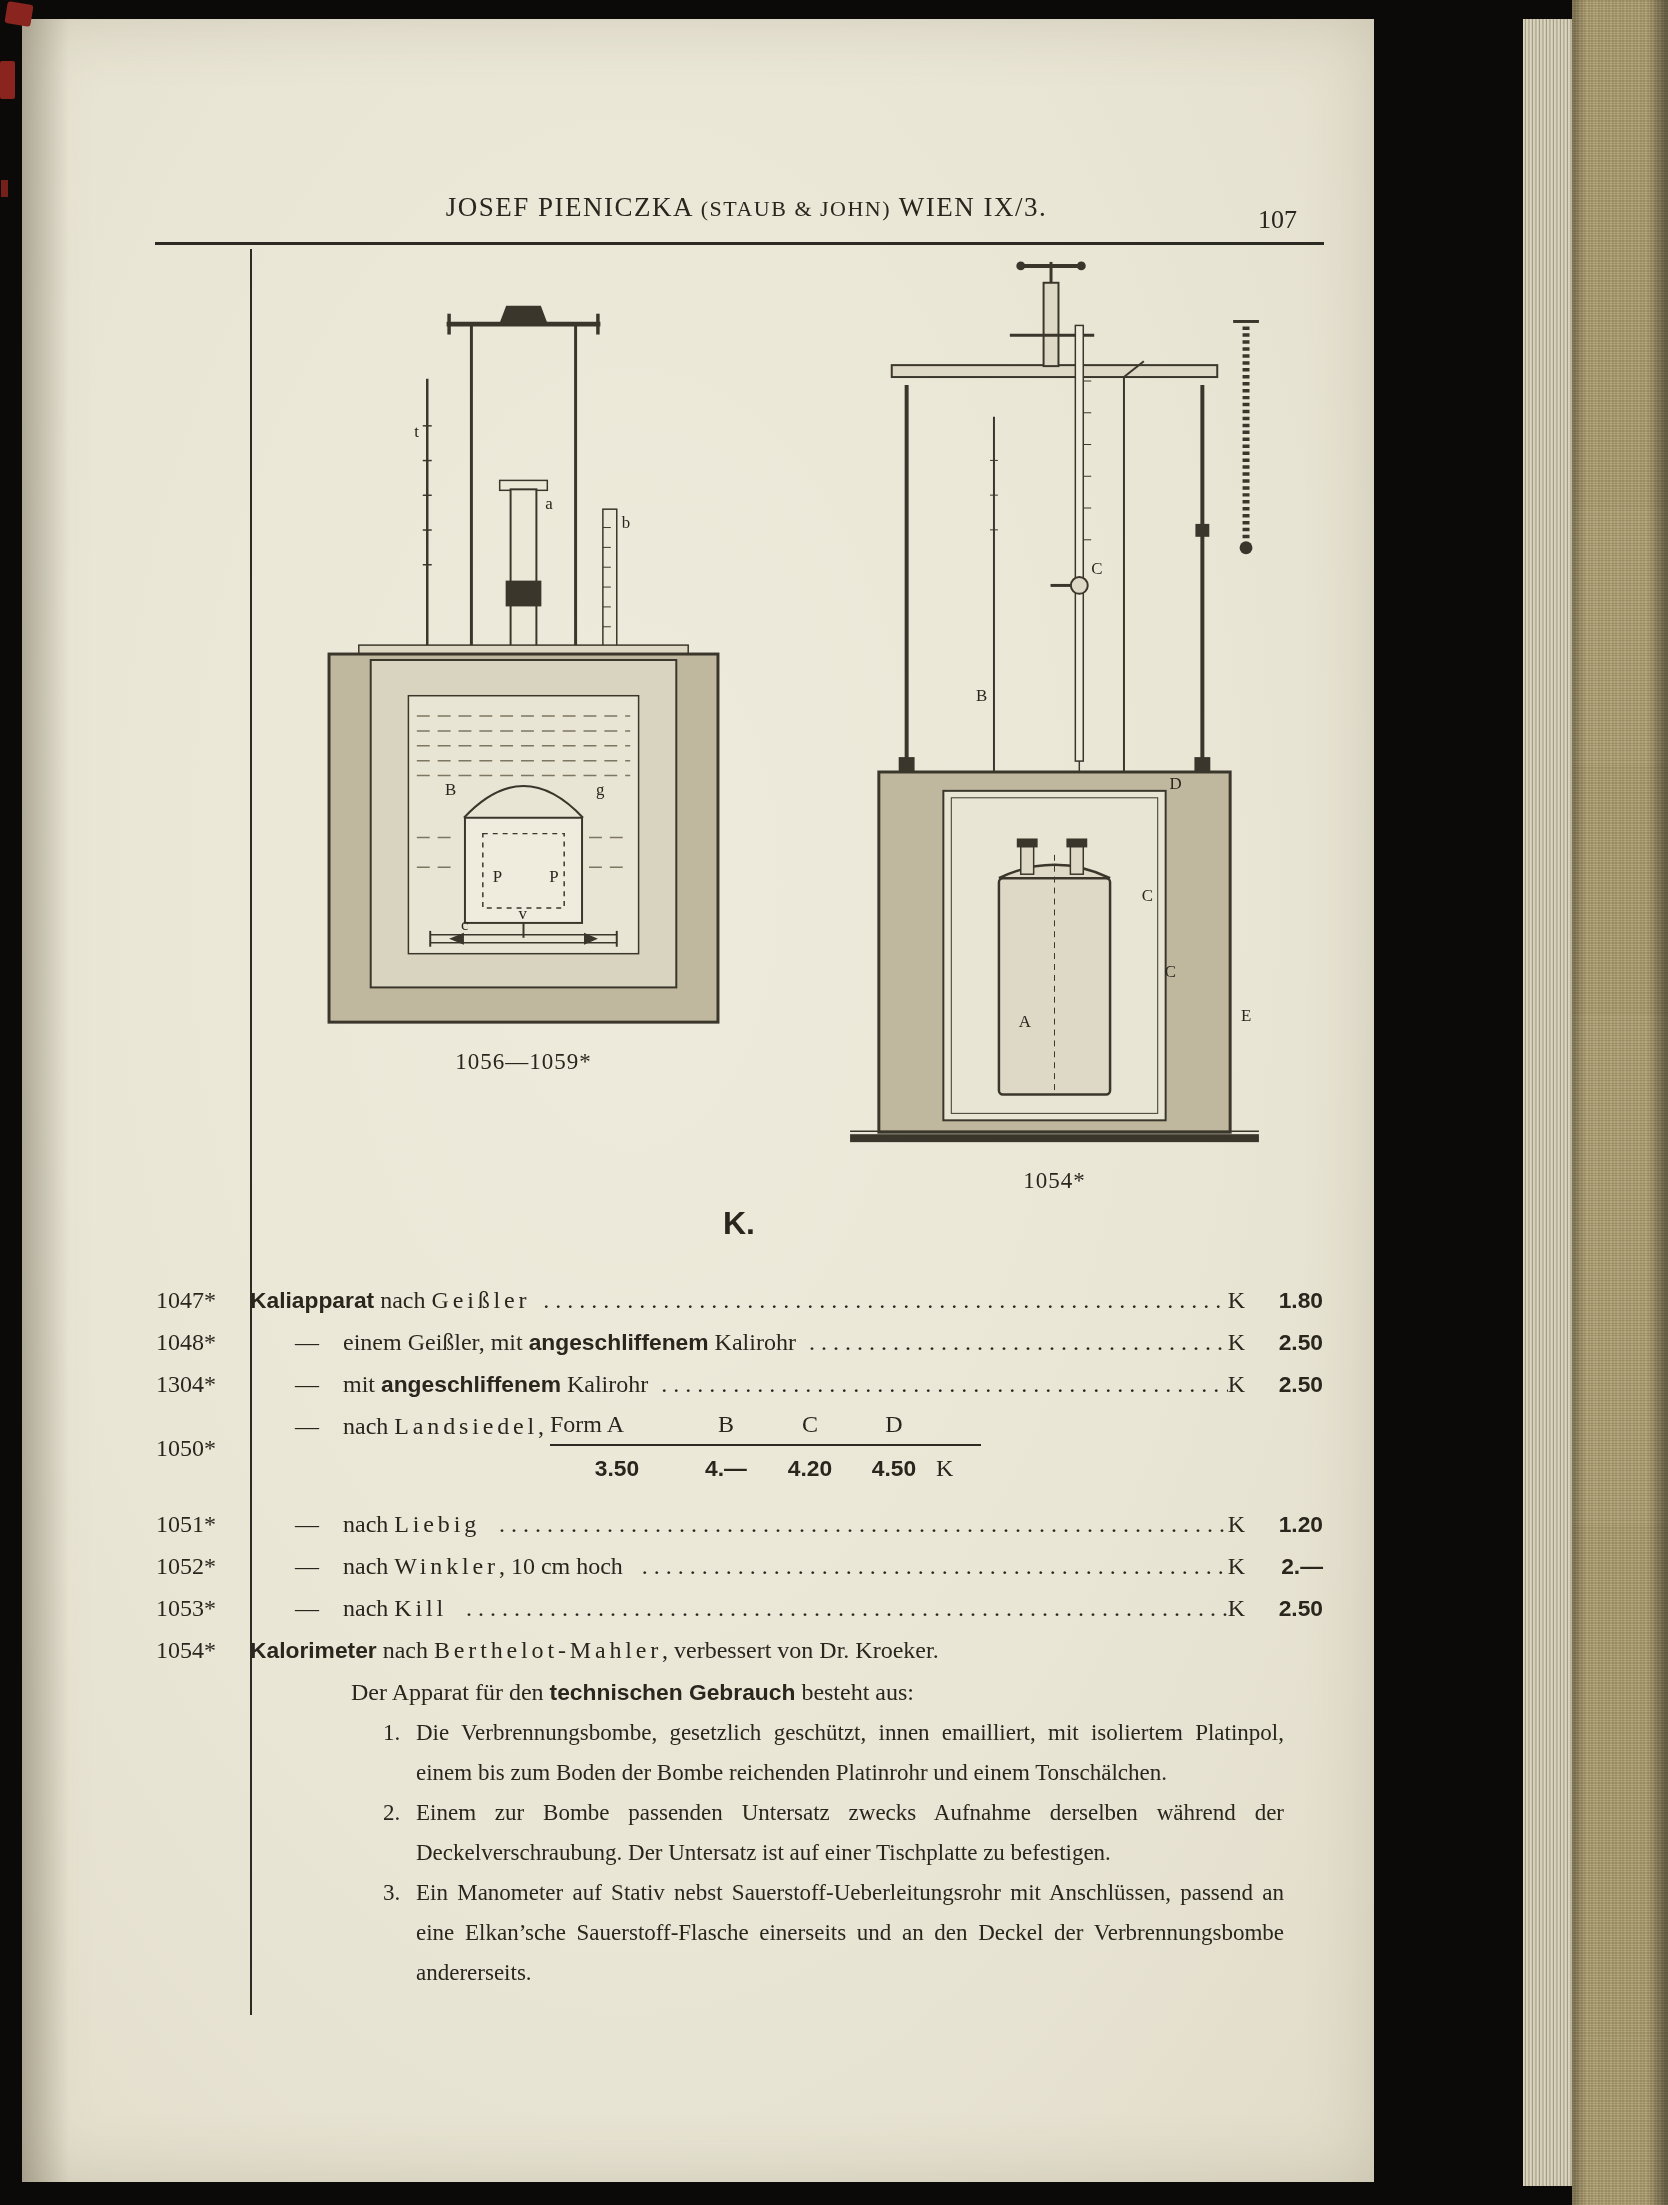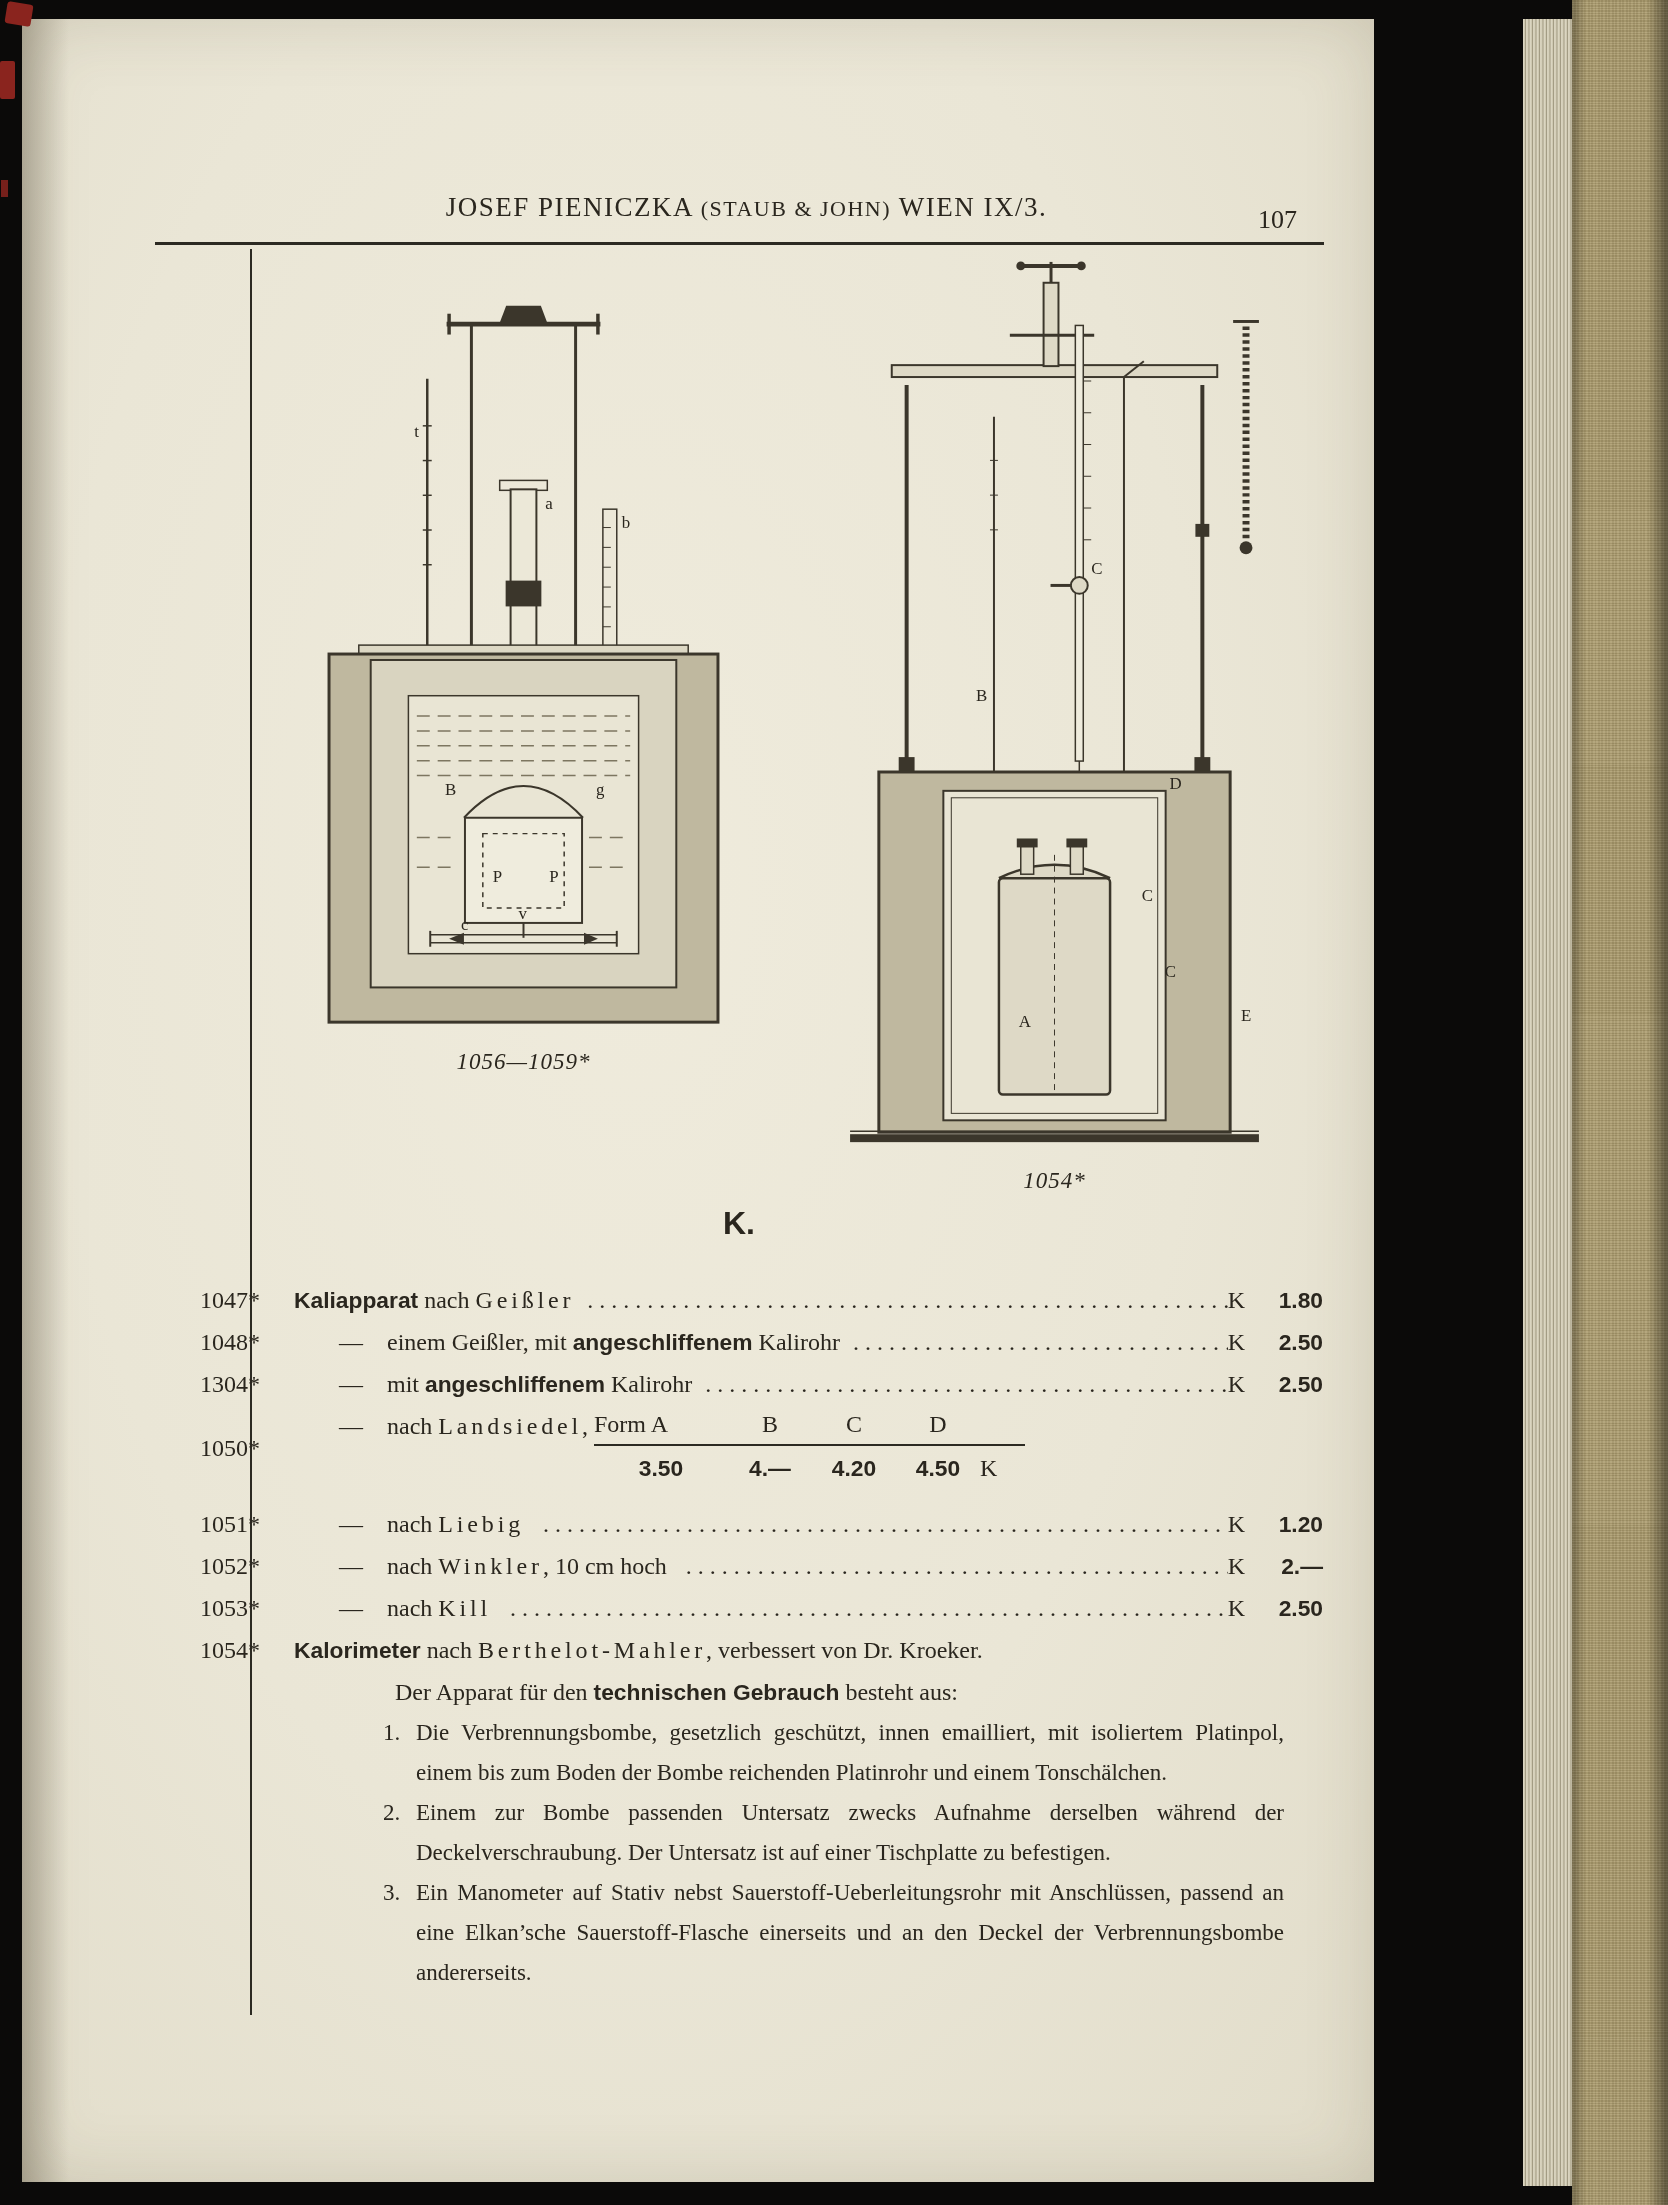--- a/index.html
+++ b/index.html
@@ -41,32 +41,32 @@
   }
   .t-paren { font-size:22px; }
   .page-number {
     position:absolute; left:1176px; top:174px; width:99px; text-align:right; font-size:26px;margin-top:12px;
   }
   .header-rule { position:absolute; left:133px; top:223px; width:1169px; height:2.5px; background:#2c2a22; }
   .v-rule { position:absolute; left:228px; top:230px; width:2px; height:1766px; background:#2c2a22; }
 
   .fig1 { position:absolute; left:278px; top:258px; width:447px; }
   .fig2 { position:absolute; left:824px; top:233px; width:417px; }
-  .fig-caption { text-align:center; font-size:23px; letter-spacing:1px; margin-top:8px;font-style:italic; }
+  .fig-caption { text-align:center; font-size:23px; letter-spacing:1px; margin-top:8px; }
   svg { display:block; }
   .ln { stroke:#3b362b; fill:none; }
   .fl { font-size:34px; fill:#2a261e; font-family:"Liberation Serif",serif; }
 
   .section-heading {
     position:absolute; left:134px; top:1186px; width:1166px; text-align:center;
     font-size:32px; font-weight:bold; font-family:"Liberation Sans",sans-serif;
   }
 
   .listing { position:absolute; left:134px; top:1260px; width:1167px; font-size:24px; }
-  .row { display:flex; align-items:baseline; line-height:42px;margin-left:44px; }
+  .row { display:flex; align-items:baseline; line-height:42px; }
   .row-start { align-items:center; }
   .cell-no { width:94px; flex:none; }
   .cell-body { flex:1; display:flex; align-items:baseline; min-width:0; }
   .row-start .cell-body { align-items:flex-start; }
   .cell-body > span { white-space:pre; }
   .dash { margin-left:45px; width:48px; flex:none; }
   .b { font-weight:bold; font-family:"Liberation Sans",sans-serif; font-size:0.95em; }
   .sp { letter-spacing:0.16em; }
   .dots { flex:1 1 0; min-width:15px; overflow:hidden; padding:0 9px 0 13px; }
   .cur { flex:none; margin-right:18px; }

